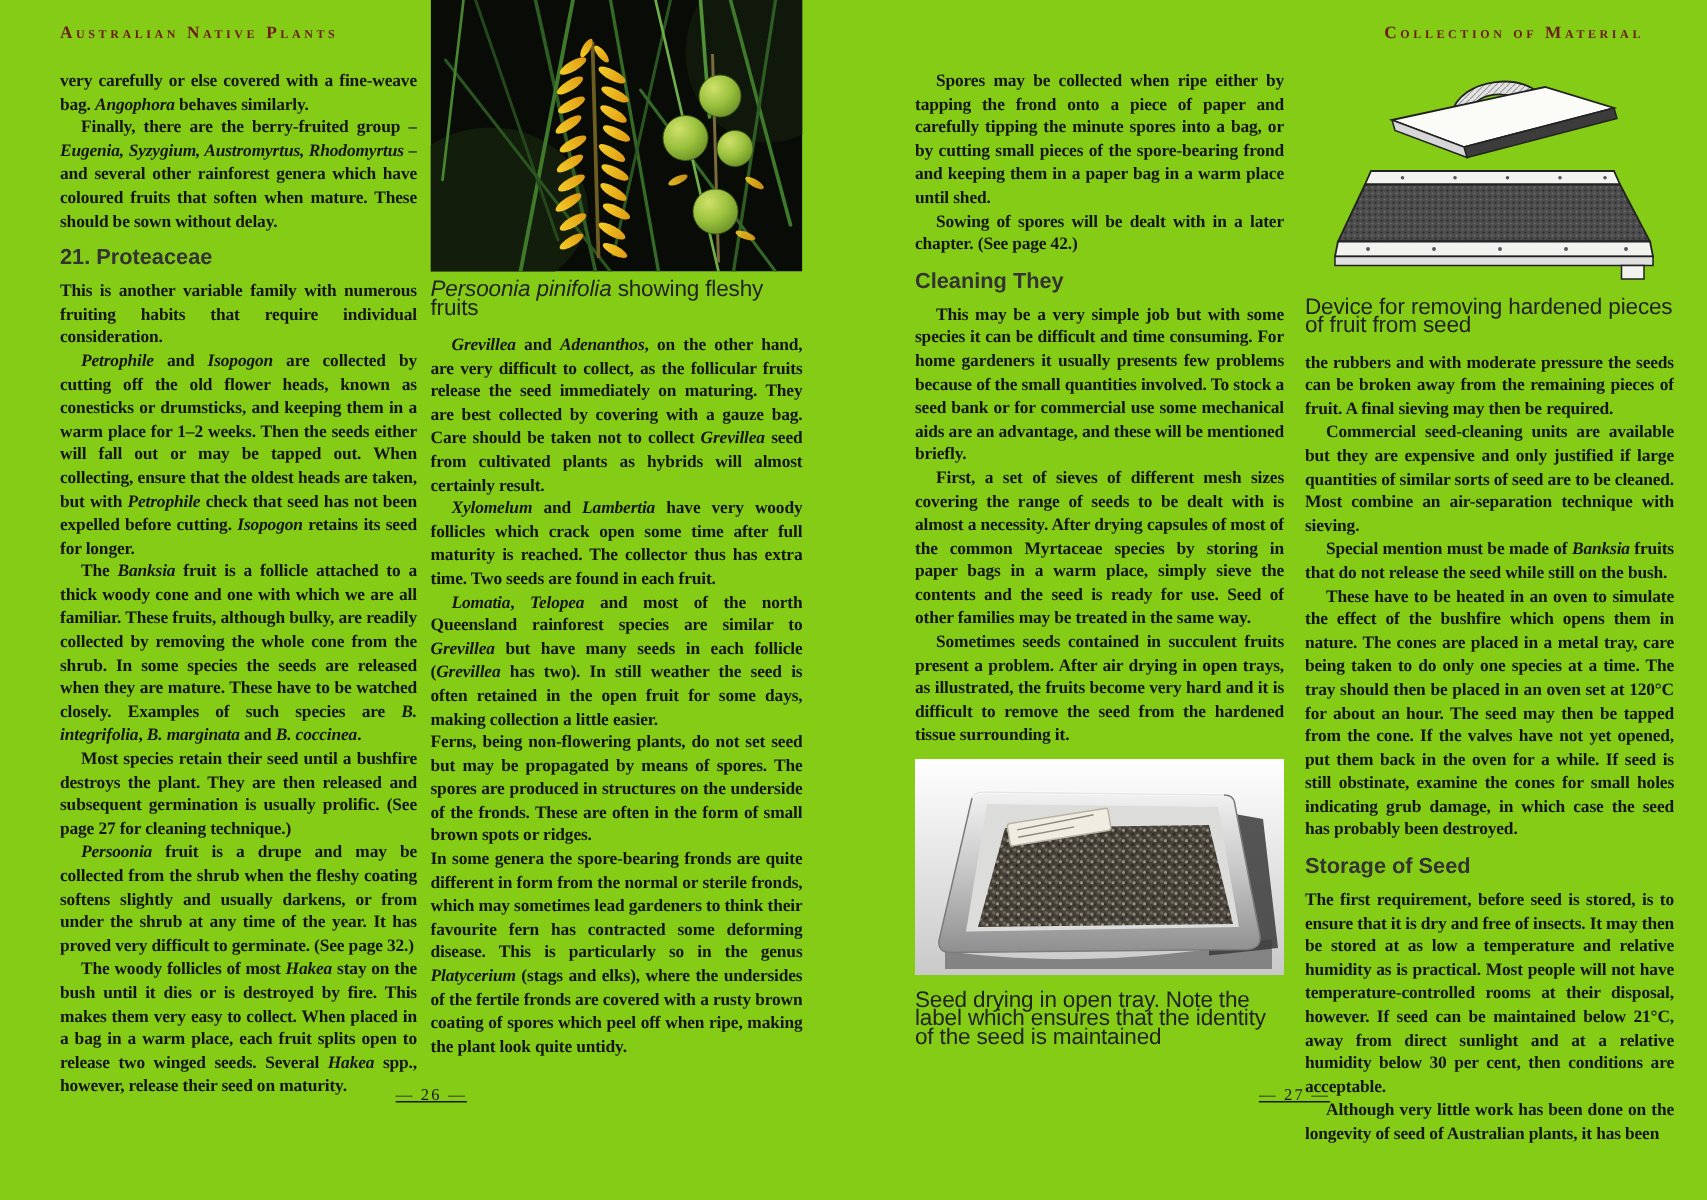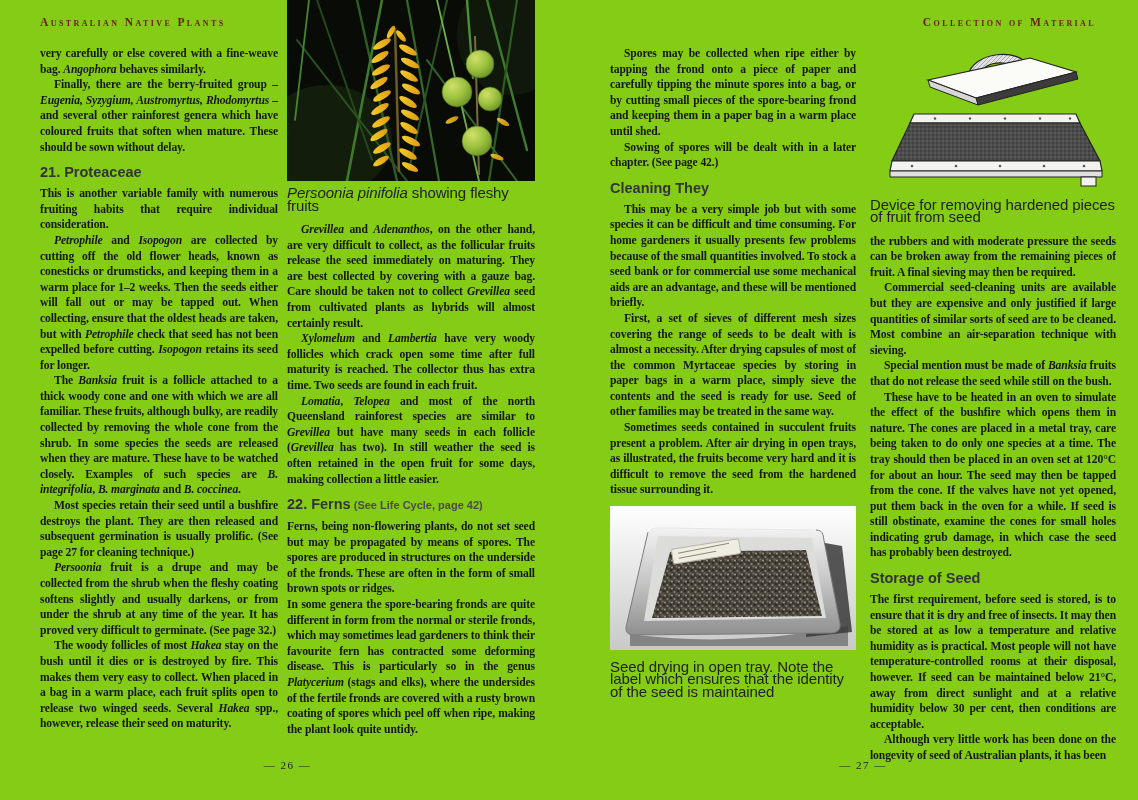--- a/index.html
+++ b/index.html
@@ -66,26 +66,27 @@
     text-align:left;
     margin:6px 0 10px 0;
   }
 
   .fig { margin:0; padding:0; }
   .photo-persoonia { width:248px; height:181px; }
   .photo-tray { margin-top:8px; }
   .device-illustration { margin:6px 0 0 10px; }
 
   .page-num {
-    position:absolute; top:759px;
+    position:absolute; top:724px;
     font-family:"Liberation Serif", serif;
     font-size:11px;
     letter-spacing:1.5px;
     text-align:center;
     color:#1a1a1a;
+    text-decoration:underline;
   }
   .pn-left  { left:40px;  width:495px; }
   .pn-right { left:610px; width:506px; }
 </style>
 </head>
 <body>
 
 <div class="spread">
 
   <header class="running-head head-left">Australian Native Plants</header>
@@ -171,21 +172,20 @@
           <circle cx="203" cy="99" r="12"></circle>
           <circle cx="190" cy="141" r="15"></circle>
         </g>
       </svg>
     </figure>
     <div class="blocks">
         <div class="caption"><i>Persoonia pinifolia</i> showing fleshy fruits</div>
         <p class="para indent"><i>Grevillea</i> and <i>Adenanthos</i>, on the other hand, are very difficult to collect, as the follicular fruits release the seed immediately on maturing. They are best collected by covering with a gauze bag. Care should be taken not to collect <i>Grevillea</i> seed from cultivated plants as hybrids will almost certainly result.</p>
         <p class="para indent"><i>Xylomelum</i> and <i>Lambertia</i> have very woody follicles which crack open some time after full maturity is reached. The collector thus has extra time. Two seeds are found in each fruit.</p>
         <p class="para indent"><i>Lomatia</i>, <i>Telopea</i> and most of the north Queensland rainforest species are similar to <i>Grevillea</i> but have many seeds in each follicle (<i>Grevillea</i> has two). In still weather the seed is often retained in the open fruit for some days, making collection a little easier.</p>
-        <div class="col-heading"><span>22. Ferns</span><span class="h-suffix"> (See Life Cycle, page 42)</span></div>
         <p class="para">Ferns, being non-flowering plants, do not set seed but may be propagated by means of spores. The spores are produced in structures on the underside of the fronds. These are often in the form of small brown spots or ridges.</p>
         <p class="para">In some genera the spore-bearing fronds are quite different in form from the normal or sterile fronds, which may sometimes lead gardeners to think their favourite fern has contracted some deforming disease. This is particularly so in the genus <i>Platycerium</i> (stags and elks), where the undersides of the fertile fronds are covered with a rusty brown coating of spores which peel off when ripe, making the plant look quite untidy.</p>
       </div>
   </section>
 
   <section class="col col3">
     <div class="blocks">
         <p class="para indent">Spores may be collected when ripe either by tapping the frond onto a piece of paper and carefully tipping the minute spores into a bag, or by cutting small pieces of the spore-bearing frond and keeping them in a paper bag in a warm place until shed.</p>
         <p class="para indent">Sowing of spores will be dealt with in a later chapter. (See page 42.)</p>
         <div class="col-heading"><span>Cleaning They</span></div>

